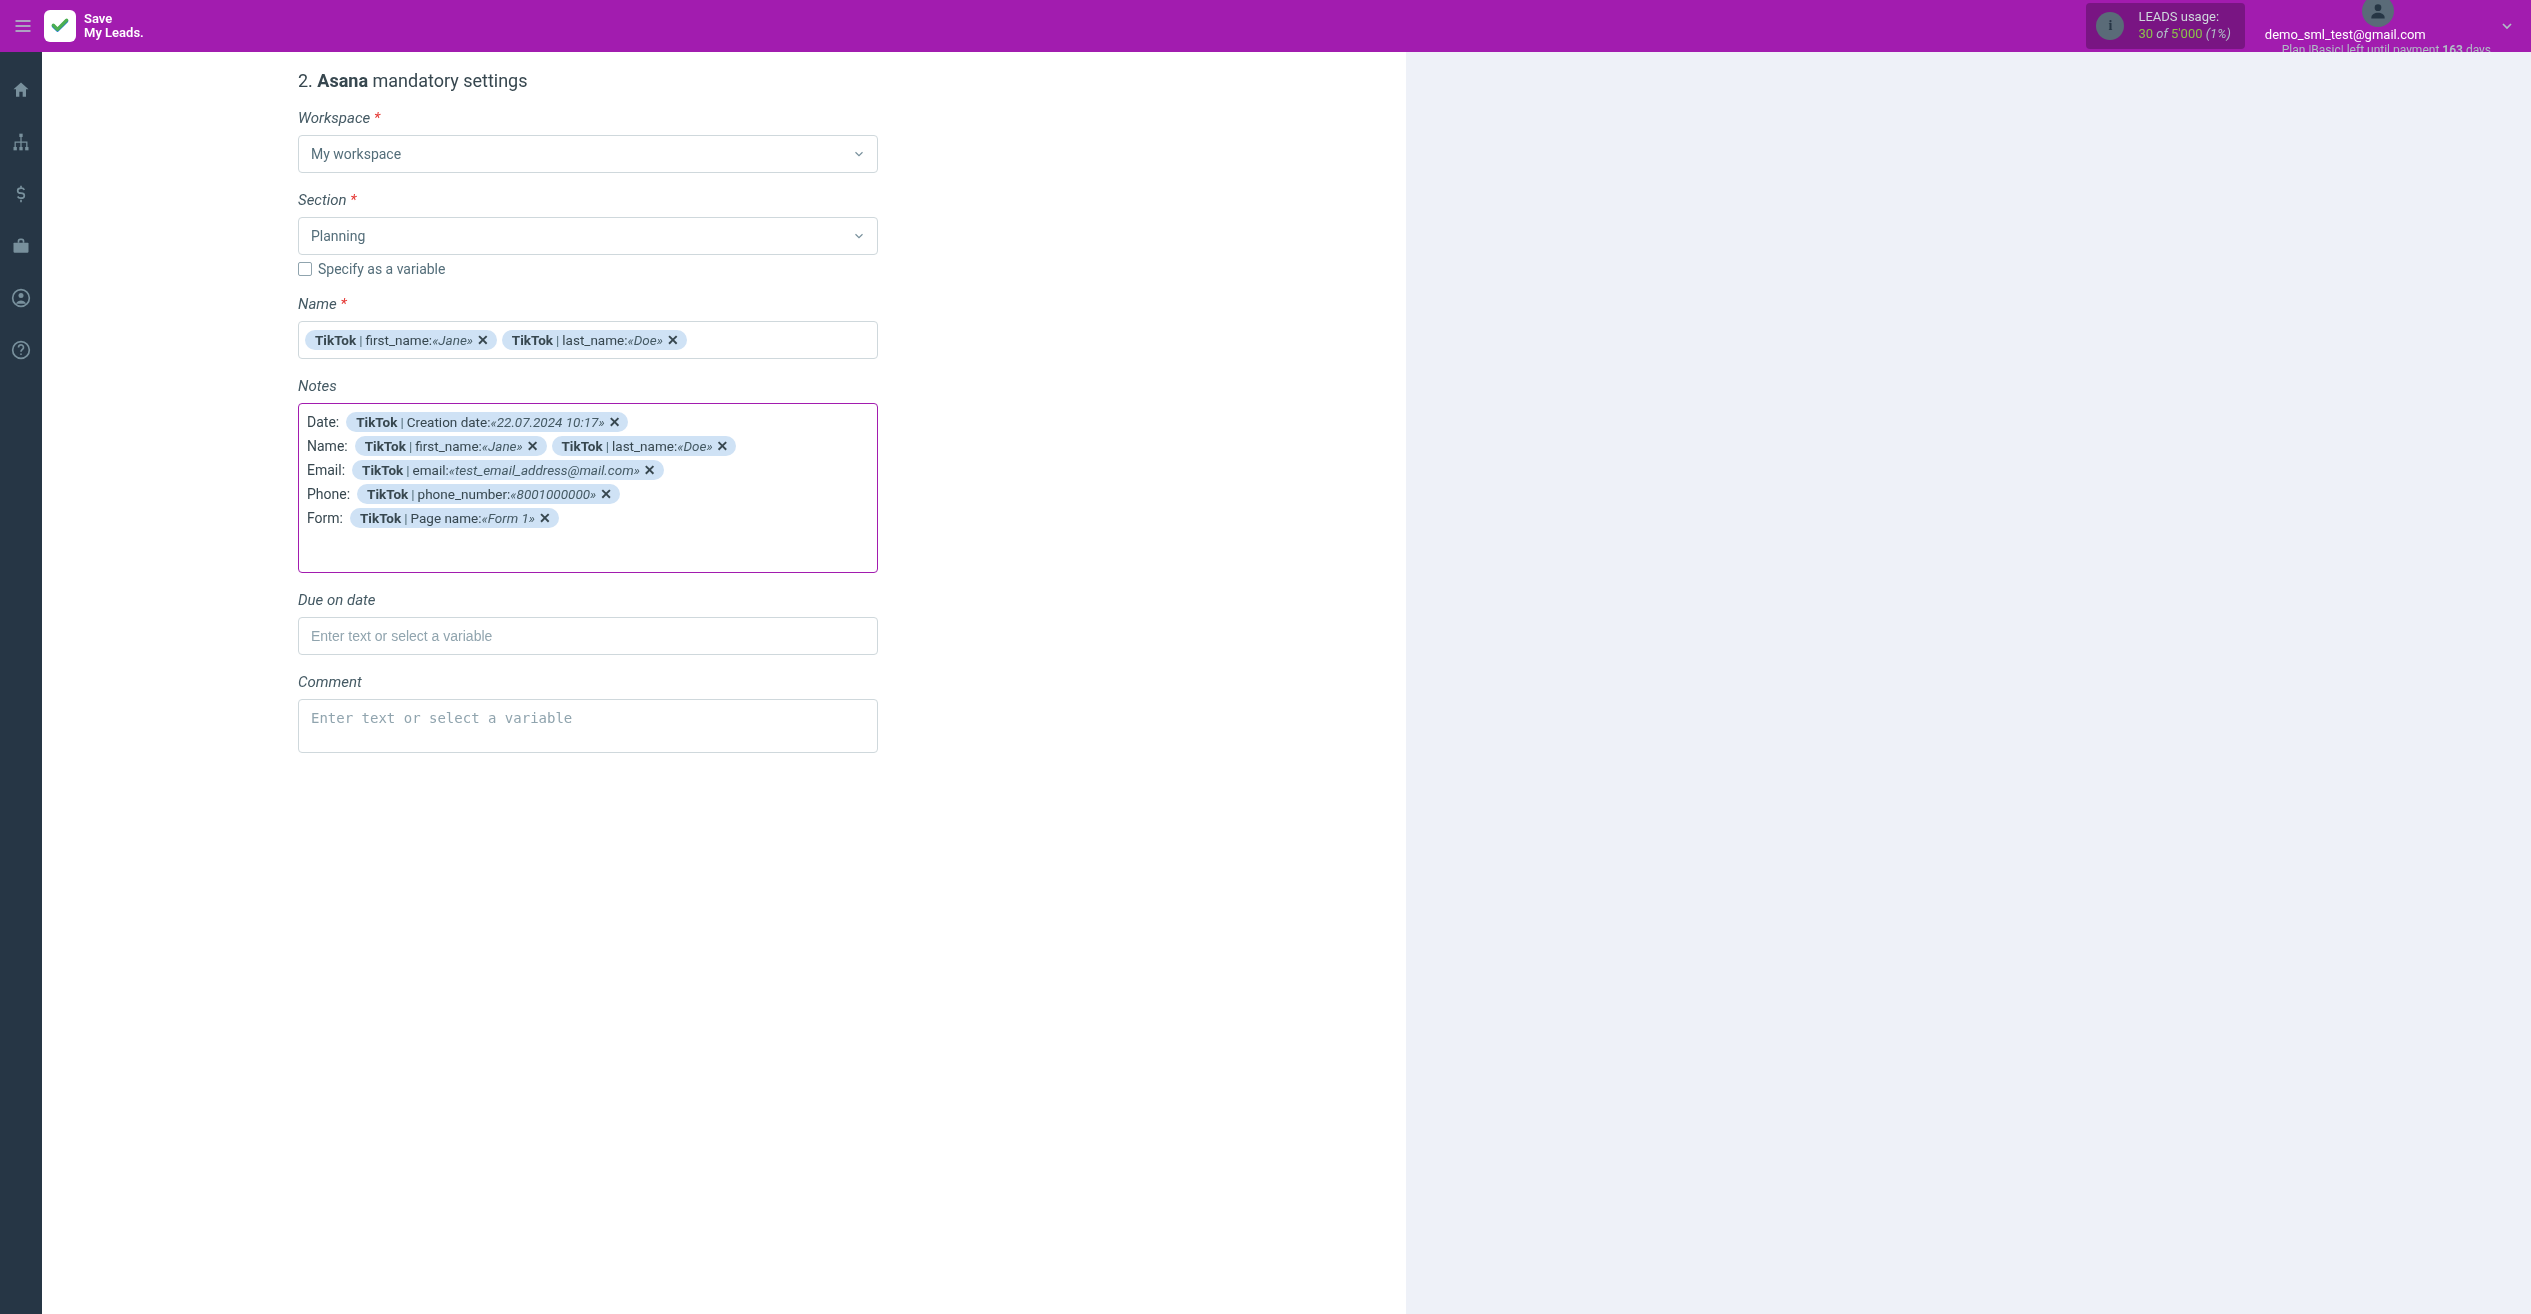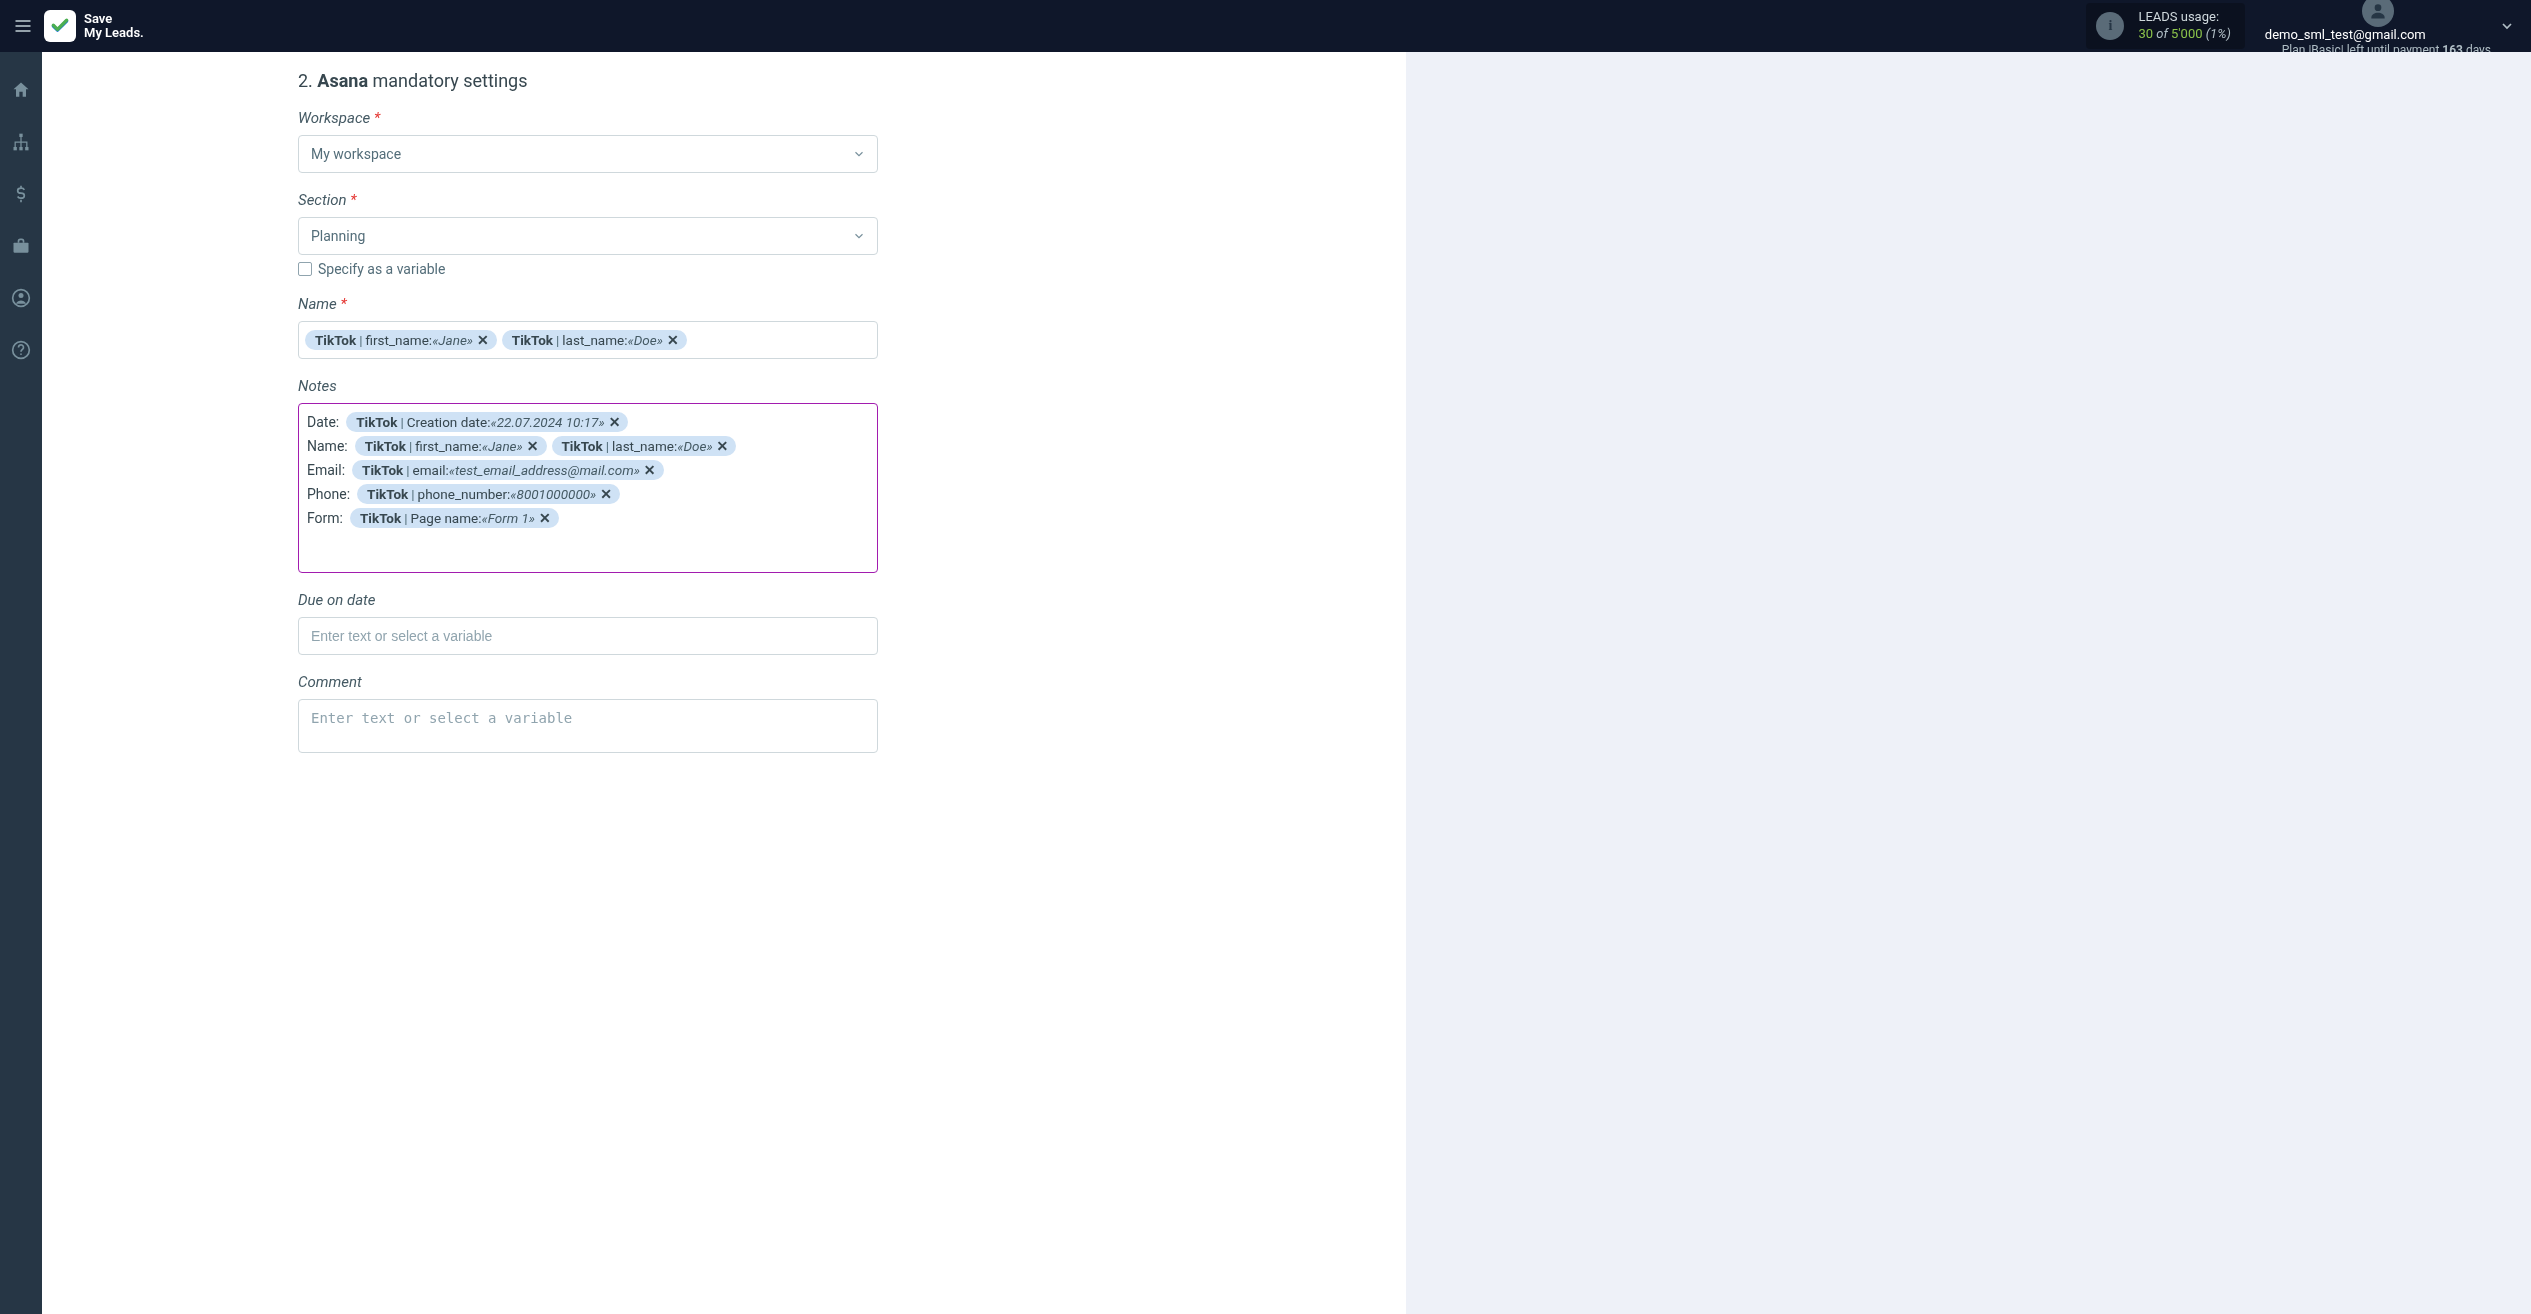--- a/index.html
+++ b/index.html
@@ -5,21 +5,21 @@
     * { box-sizing: border-box; margin: 0; padding: 0; }
     body {
       font-family: -apple-system, BlinkMacSystemFont, "Segoe UI", Roboto, "Helvetica Neue", Arial, sans-serif;
       background: #eef1f8;
       color: #37474f;
       font-size: 14px;
       overflow: hidden;
     }
     .header {
       height: 52px;
-      background: #0f172a;
+      background: #a21caf;
       display: flex;
       align-items: center;
       padding: 0 16px 0 8px;
       color: #fff;
     }
     .burger {
       width: 30px; height: 30px;
       display: flex; align-items: center; justify-content: center;
       color: #b0bec5;
       cursor: pointer;

